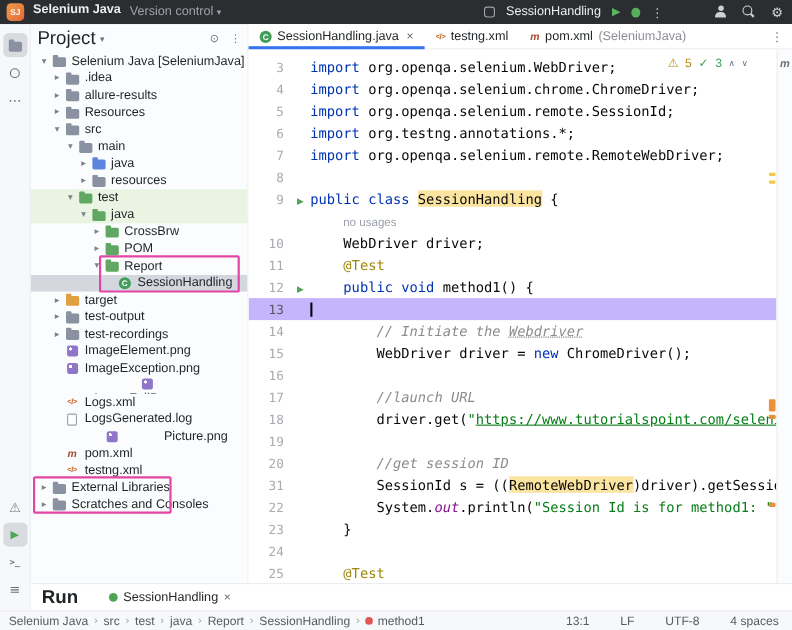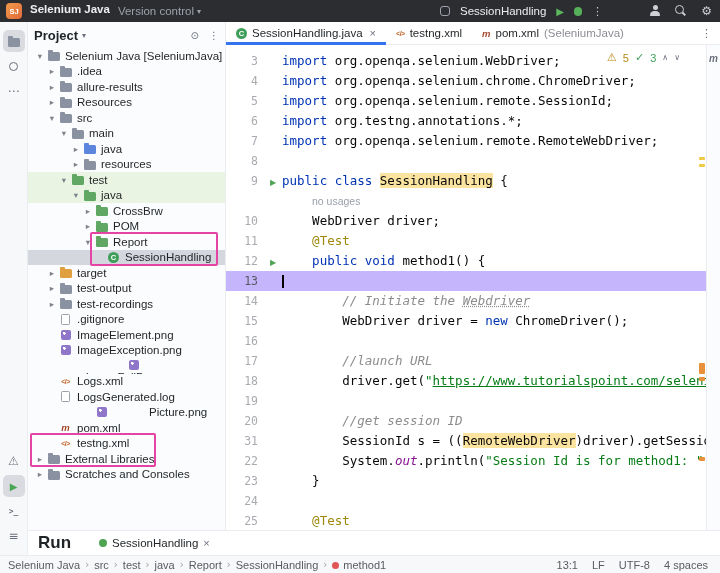--- a/index.html
+++ b/index.html
@@ -40,21 +40,21 @@
   .strip-ic.active{background:#d9dbe0}
   .strip-ic.green{color:#4aa655;font-size:10px}
   .strip-ic.mono{font-family:"DejaVu Sans Mono",monospace;font-size:8px;font-weight:700}
   .ring{width:9px;height:9px;border:1.5px solid #6c707e;border-radius:50%}
   .strip-spacer{flex:1}
 
   
   .projpanel{position:absolute;left:28px;top:22px;width:198px;height:508px;background:#fbfcfd;
     border-right:1px solid #ebecf0;overflow:hidden}
   .proj-header{height:26px;display:flex;align-items:center;padding:0 6px;gap:4px}
-  .proj-title{font-weight:700;font-size:13px}
+  .proj-title{font-weight:400;font-size:17px}
   .proj-hd-ic{color:#6c707e;font-size:10px;margin-left:auto}
   .proj-hd-ic2{color:#6c707e;font-size:10px;margin-left:6px}
   #tree{position:relative}
   .trow{display:flex;align-items:center;height:15.5px;font-size:11.5px;overflow:hidden;white-space:nowrap}
   .chev{width:12px;flex:none;color:#7d828b;font-size:8.5px;text-align:center}
   .tic{width:15px;height:13px;flex:none;display:flex;align-items:center;justify-content:center;margin-right:4px}
   .fold{width:12px;height:9px;border-radius:1.5px;position:relative;margin-top:2px}
   .fold::before{content:"";position:absolute;top:-2px;left:0;width:5px;height:3px;border-radius:1px 1px 0 0;background:inherit}
   .f-folder,.f-lib,.f-scratch{background:#8a92a1}
   .f-folder-green{background:#5fa762}
@@ -128,21 +128,21 @@
   .run-tab{display:flex;align-items:center;gap:5px;margin-left:18px;font-size:11.5px}
   .run-tab-ic{width:8px;height:8px;border-radius:50%;background:#4fa454;display:inline-block}
   .run-tab-close{color:#6c707e;font-size:11px}
 
   
   .statusbar{position:absolute;left:0;top:555px;width:720px;height:18px;background:#f7f8fa;
     border-top:1px solid #ebecf0;display:flex;align-items:center;font-size:11px;color:#585b61}
   #crumbs{display:flex;align-items:center;gap:5px;padding-left:8px;overflow:hidden;white-space:nowrap}
   #crumbs .sep{color:#9da2ab;font-size:10px}
   .mdot{width:7px;height:7px;border-radius:50%;background:#e05555;display:inline-block;margin-right:4px}
-  .sb-right{margin-left:auto;display:flex;align-items:center;gap:14px;padding-right:12px;color:#585b61}
+  .sb-right{margin-left:auto;display:flex;align-items:center;gap:28px;padding-right:12px;color:#585b61}
 </style>
 </head>
 <body>
 
 <div class="app">
 
   <header class="titlebar">
     <div class="tb-left">
       <span class="logo">SJ</span>
       <span class="tb-project">Selenium Java</span>
@@ -305,27 +305,20 @@
             <i class="fold f-folder"></i>
           </span>
           <span class="tlabel">test-output</span>
         </div>
         <div class="trow" style="padding-left: 18px;">
           <span class="chev glyph">▸</span>
           <span class="tic">
             <i class="fold f-folder"></i>
           </span>
           <span class="tlabel">test-recordings</span>
-        </div>
-        <div class="trow" style="padding-left: 18px;">
-          <span class="chev glyph"></span>
-          <span class="tic">
-            <i class="fileic"></i>
-          </span>
-          <span class="tlabel">.gitignore</span>
         </div>
         <div class="trow" style="padding-left: 18px;">
           <span class="chev glyph"></span>
           <span class="tic">
             <i class="imgic"></i>
           </span>
           <span class="tlabel">ImageElement.png</span>
         </div>
         <div class="trow" style="padding-left: 18px;">
           <span class="chev glyph"></span>

